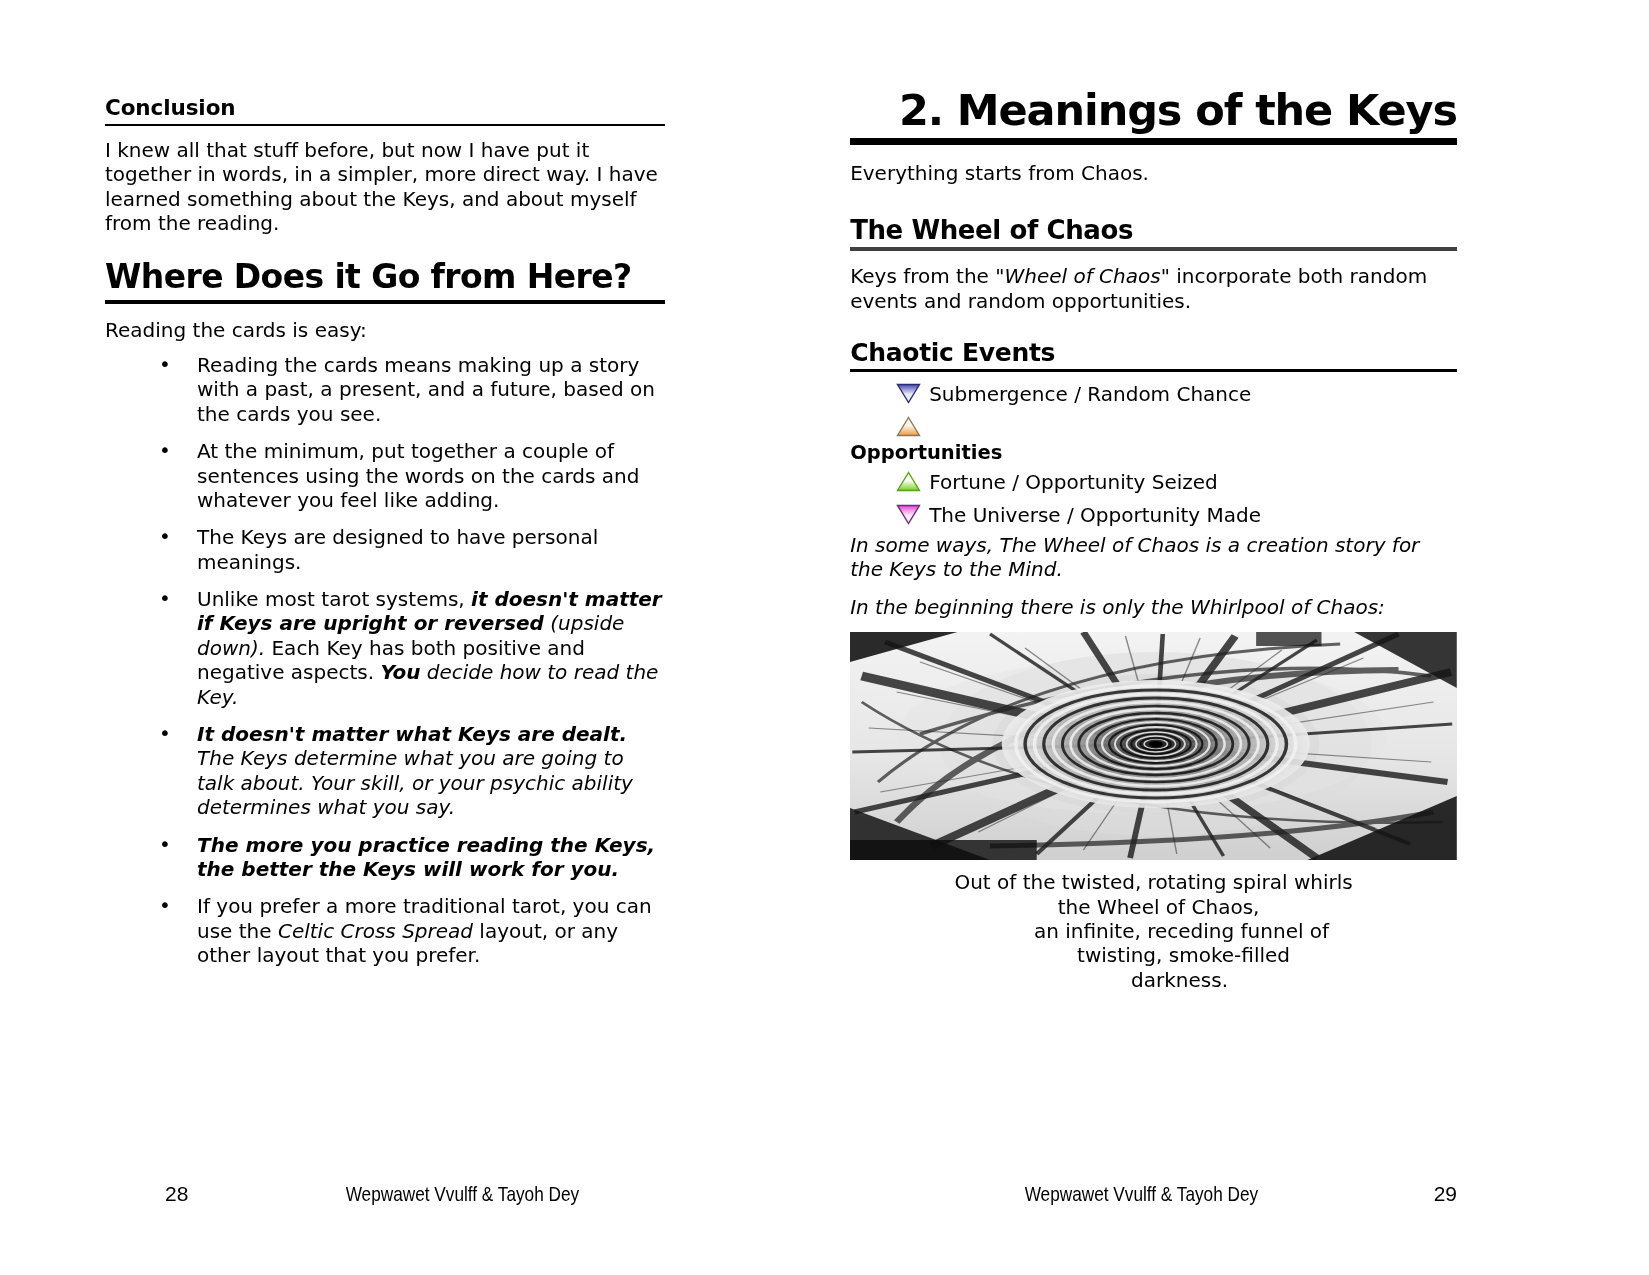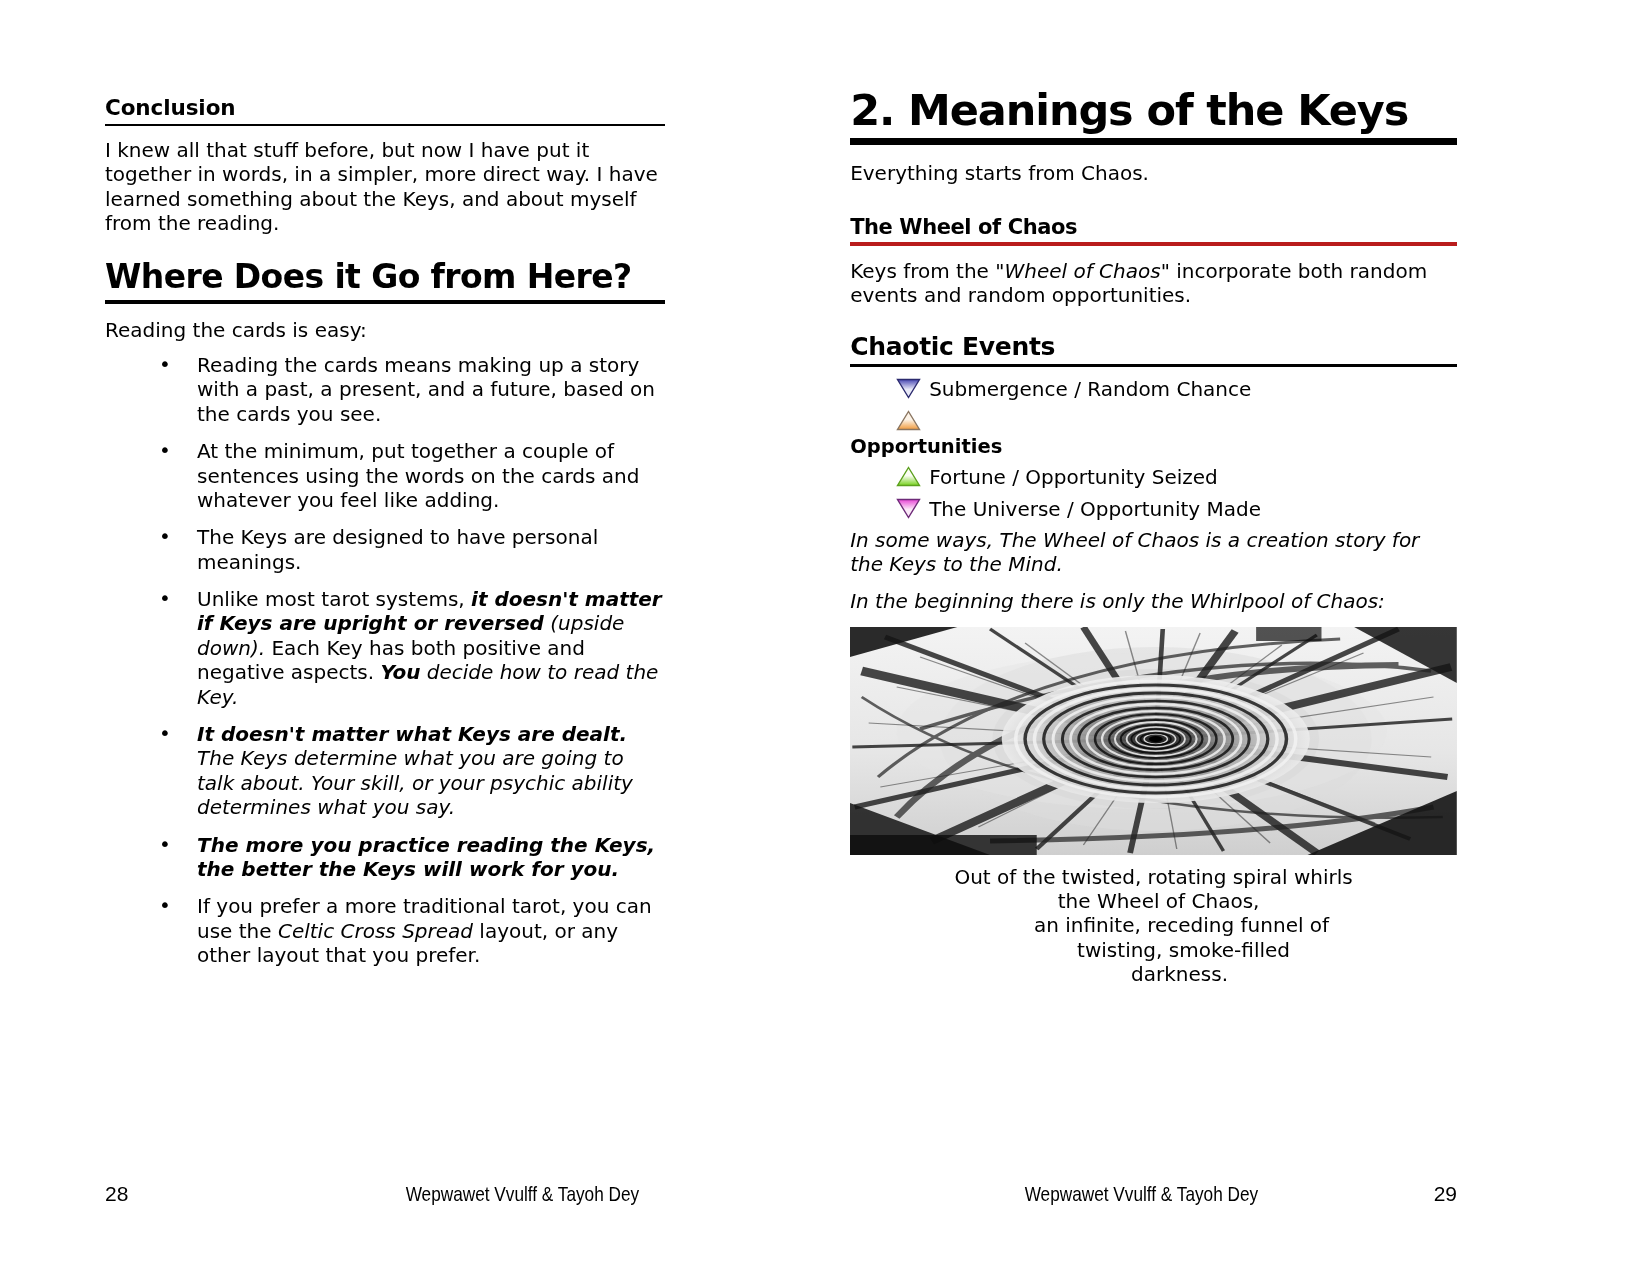--- a/index.html
+++ b/index.html
@@ -49,28 +49,28 @@
     margin: 24px 0 14px 0;
   }
   .h-chapter {
     font-size: 43px;
     font-weight: bold;
     line-height: 1.05;
     letter-spacing: -1.1px;
     border-bottom: 7px solid #000;
     padding-bottom: 5px;
     margin: 0 0 16px 0;
-    text-align: left;
+    text-align: right;
   }
   .h-sub {
-    font-size: 21px;
+    font-size: 26px;
     font-weight: bold;
     line-height: 1.1;
     letter-spacing: -0.4px;
-    border-bottom: 4px solid #b91c1c;
+    border-bottom: 4px solid #404040;
     padding-bottom: 3px;
     margin: 30px 0 13px 0;
   }
   .h-sub2 {
     font-size: 25px;
     font-weight: bold;
     line-height: 1.1;
     letter-spacing: -0.3px;
     border-bottom: 3.6px solid #000;
     padding-bottom: 3px;
@@ -186,21 +186,21 @@
     justify-content: space-between;
     font-family: "Liberation Sans Narrow", "Liberation Sans", sans-serif;
   }
   .foot-author {
     font-stretch: condensed;
     transform: scaleX(0.82);
     transform-origin: center;
     white-space: nowrap;
   }
   .foot-num { white-space: nowrap; }
-  .fr-left  { justify-content: space-between; gap: 132px; }
+  .fr-left  { justify-content: center; gap: 132px; }
   .fr-right { justify-content: flex-end; gap: 150px; }
 </style>
 </head>
 <body>
 
 <div class="spread">
 
   <div class="page page-left">
 
     <h3 class="h-minor">Conclusion</h3>

